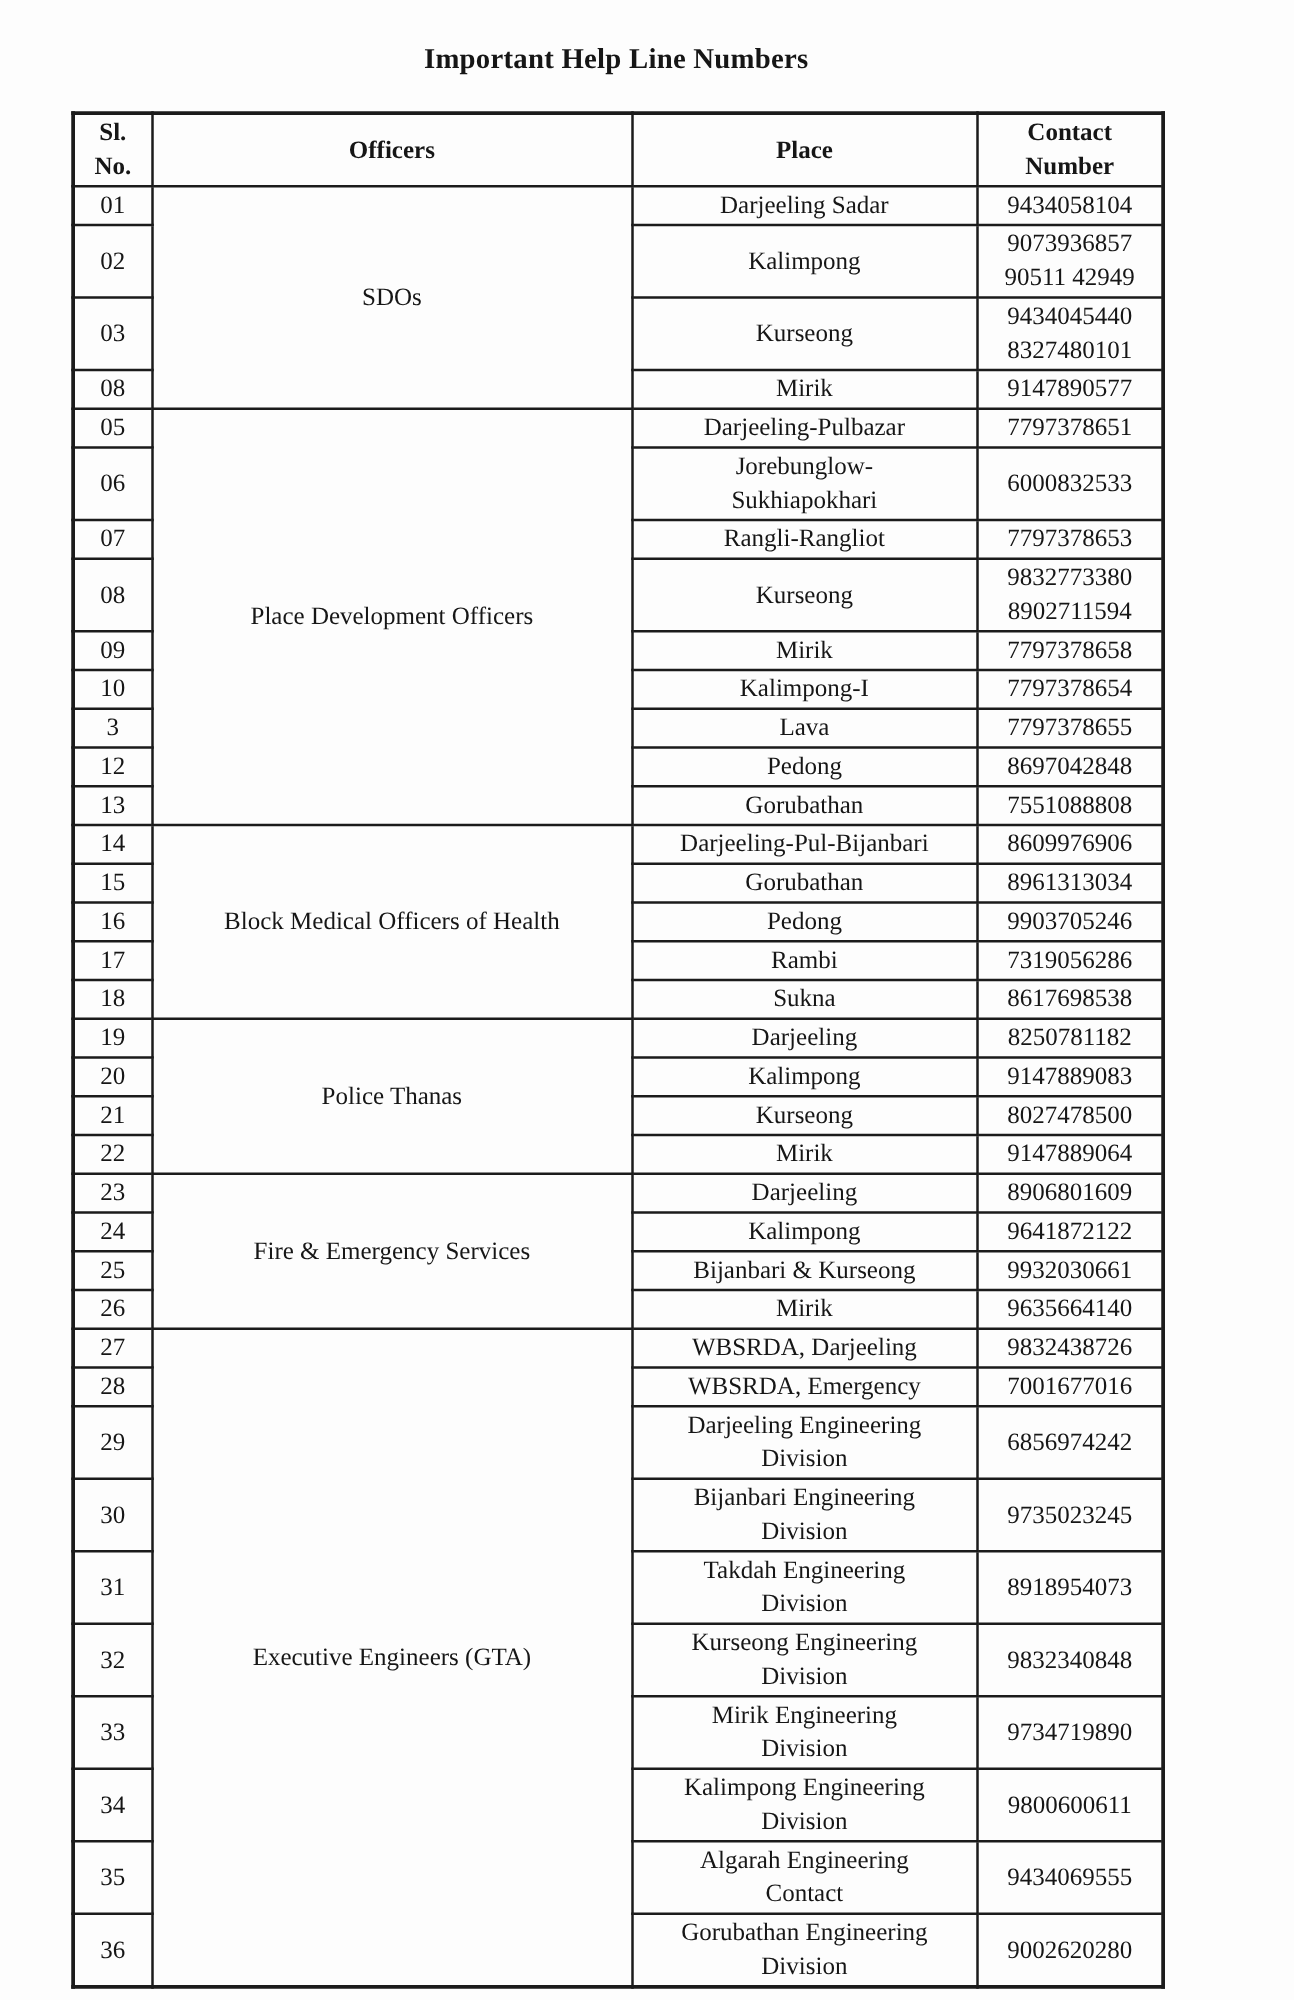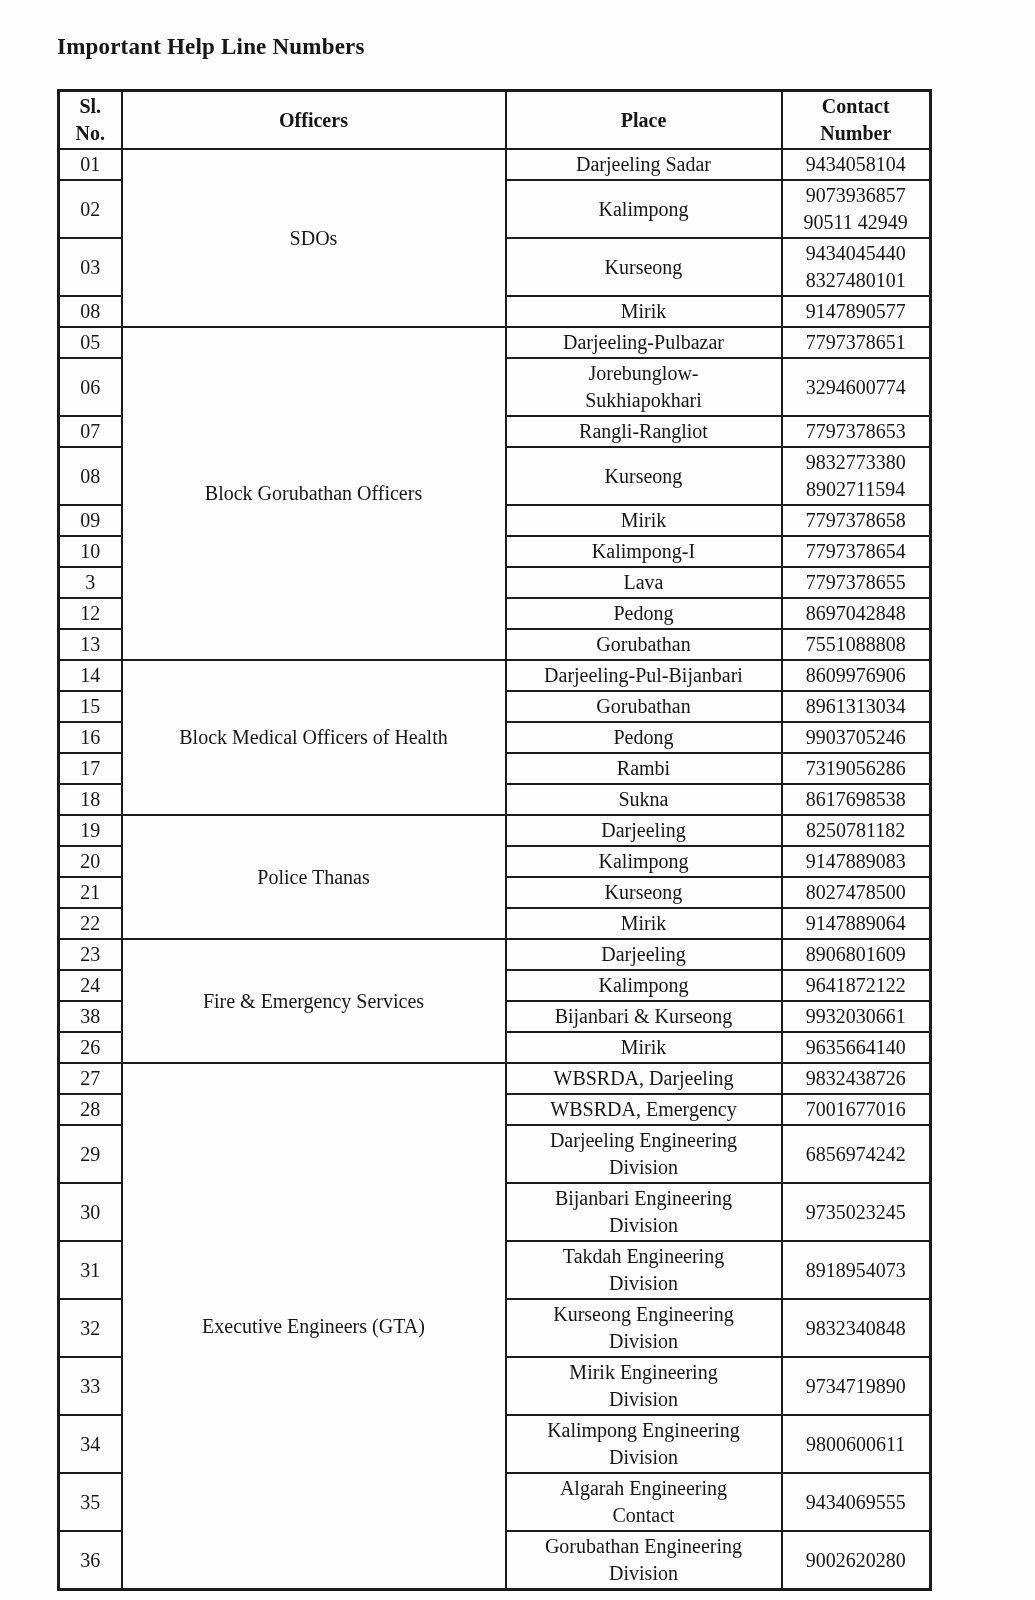--- a/index.html
+++ b/index.html
@@ -12,21 +12,21 @@
     color: #161616;
   }
   .page {
     width: 1035px;
     padding-top: 34px;
     box-sizing: border-box;
   }
   .title {
     width: 872px;
     margin: 0 0 0 57px;
-    text-align: left;
+    text-align: center;
     font-size: 23px;
     font-weight: bold;
     letter-spacing: 0.2px;
   }
   table.helpline {
     border-collapse: collapse;
     table-layout: fixed;
     width: 872px;
     margin: 29px 0 0 57px;
     border: 3px solid #1b1b1b;
@@ -97,29 +97,29 @@
 8327480101</td>
       </tr>
       <tr>
         <td>08</td>
         <td>Mirik</td>
         <td>9147890577</td>
       </tr>
 
       <tr>
         <td>05</td>
-        <td class="officer-cell" rowspan="9">Block Gorubathan Officers</td>
+        <td class="officer-cell" rowspan="9">Place Development Officers</td>
         <td>Darjeeling-Pulbazar</td>
         <td>7797378651</td>
       </tr>
       <tr>
         <td>06</td>
         <td>Jorebunglow-
 Sukhiapokhari</td>
-        <td>3294600774</td>
+        <td>6000832533</td>
       </tr>
       <tr>
         <td>07</td>
         <td>Rangli-Rangliot</td>
         <td>7797378653</td>
       </tr>
       <tr>
         <td>08</td>
         <td>Kurseong</td>
         <td>9832773380
@@ -205,21 +205,21 @@
         <td class="officer-cell" rowspan="4">Fire &amp; Emergency Services</td>
         <td>Darjeeling</td>
         <td>8906801609</td>
       </tr>
       <tr>
         <td>24</td>
         <td>Kalimpong</td>
         <td>9641872122</td>
       </tr>
       <tr>
-        <td>38</td>
+        <td>25</td>
         <td>Bijanbari &amp; Kurseong</td>
         <td>9932030661</td>
       </tr>
       <tr>
         <td>26</td>
         <td>Mirik</td>
         <td>9635664140</td>
       </tr>
 
       <tr>

